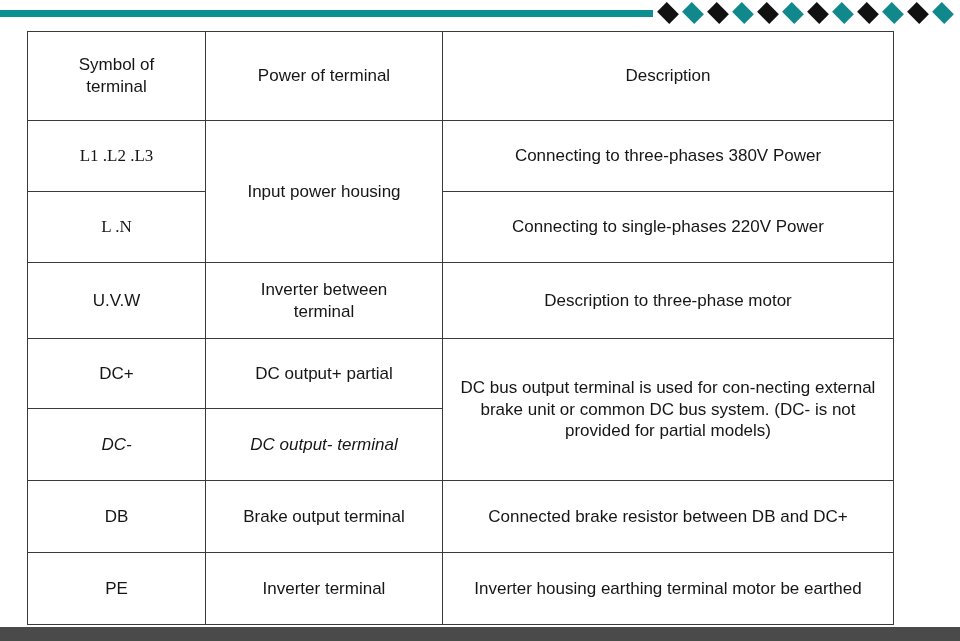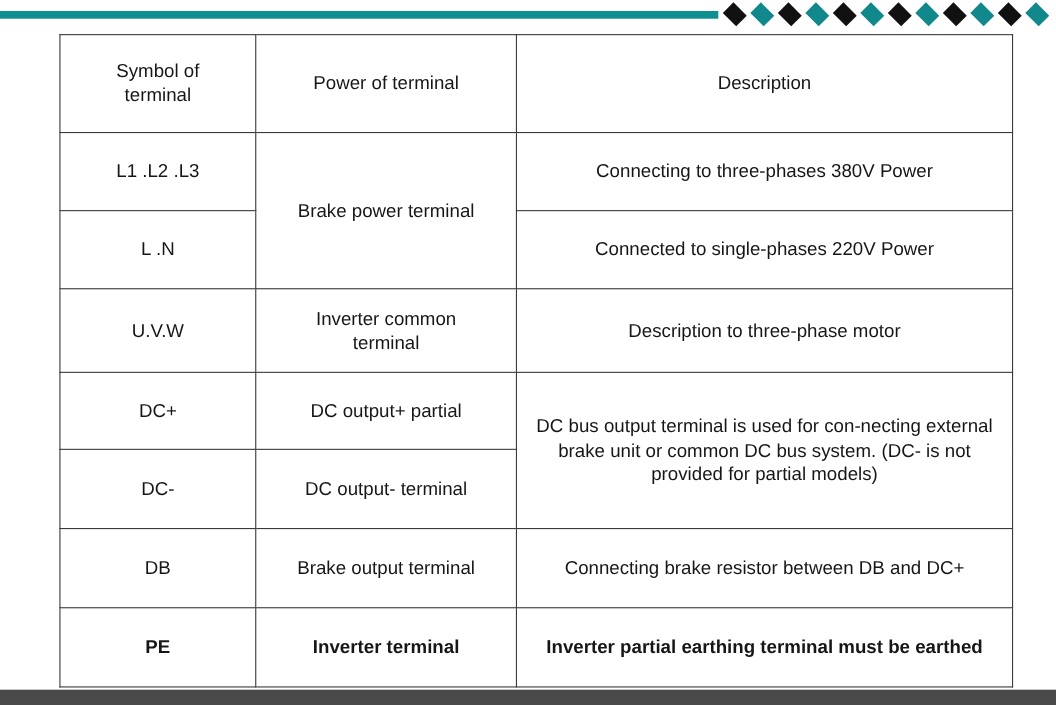--- a/index.html
+++ b/index.html
@@ -57,21 +57,21 @@
     left: 0;
     top: 627px;
     width: 960px;
     height: 14px;
     background: #4a4a4a;
   }
 
   
   #terminal-table {
     position: absolute;
-    left: 54px;
+    left: 27px;
     top: 31px;
     width: 866px;
     border-collapse: collapse;
     table-layout: fixed;
   }
   #terminal-table col.c-symbol { width: 178px; }
   #terminal-table col.c-name   { width: 237px; }
   #terminal-table col.c-desc   { width: 451px; }
 
   #terminal-table td {
@@ -83,31 +83,31 @@
     padding: 6px 10px;
     color: #161616;
   }
   #terminal-table tr { }
 
   .r-head td { height: 76px; font-size: 17.5px; }
   .r-l123 td { height: 58px; }
   .r-ln   td { height: 58px; }
   .r-uvw  td { height: 63px; }
   .r-dcp  td { height: 57px; }
-  .r-dcm  td { height: 59px; }
+  .r-dcm  td { height: 59px; font-style: italic; }
   .r-db   td { height: 59px; }
-  .r-pe   td { height: 59px; font-weight: bold; }
+  .r-pe   td { height: 59px; }
 
   td.desc-left {
     text-align: left;
     padding-left: 14px;
     padding-right: 14px;
     line-height: 1.38;
   }
-  .nowrap { white-space: nowrap; }
+  .nowrap { white-space: nowrap; font-family: Liberation Serif, serif; }
   .pre-wrap { white-space: pre-line; }
 </style>
 </head>
 <body style="background: rgb(255, 255, 255);">
 
 <div id="top-banner">
   <div id="banner-rule" style="background: rgb(13, 143, 146);"></div>
   <div id="banner-diamonds">
     <span class="diamond dark" style="background: rgb(17, 17, 17);"></span>
     <span class="diamond teal" style="background: rgb(16, 136, 140);"></span>
@@ -133,54 +133,54 @@
   <tbody>
     <tr class="r-head">
       <td class="pre-wrap">Symbol of
 terminal</td>
       <td>Power of terminal</td>
       <td>Description</td>
     </tr>
 
     <tr class="r-l123">
       <td class="nowrap">L1 .L2 .L3</td>
-      <td rowspan="2">Brake power terminal</td>
+      <td rowspan="2">Input power housing</td>
       <td>Connecting to three-phases 380V Power</td>
     </tr>
 
     <tr class="r-ln">
       <td class="nowrap">L .N</td>
-      <td>Connected to single-phases 220V Power</td>
+      <td>Connecting to single-phases 220V Power</td>
     </tr>
 
     <tr class="r-uvw">
       <td>U.V.W</td>
-      <td class="pre-wrap">Inverter common
+      <td class="pre-wrap">Inverter between
 terminal</td>
       <td>Description to three-phase motor</td>
     </tr>
 
     <tr class="r-dcp">
       <td>DC+</td>
       <td>DC output+ partial</td>
       <td class="desc-left" rowspan="2">DC bus output terminal is used for con-necting external brake unit or common DC bus system. (DC-  is not provided for partial models)</td>
     </tr>
 
     <tr class="r-dcm">
       <td>DC-</td>
       <td>DC output- terminal</td>
     </tr>
 
     <tr class="r-db">
       <td>DB</td>
       <td>Brake output terminal</td>
-      <td>Connecting brake resistor between DB and DC+</td>
+      <td>Connected brake resistor between DB and DC+</td>
     </tr>
 
     <tr class="r-pe">
       <td>PE</td>
       <td>Inverter terminal</td>
-      <td>Inverter partial earthing terminal must be earthed</td>
+      <td>Inverter housing earthing terminal motor be earthed</td>
     </tr>
   </tbody>
 </table>
 
 <div id="bottom-bar" style="background: rgb(74, 74, 74);"></div>
 
 </body></html>

